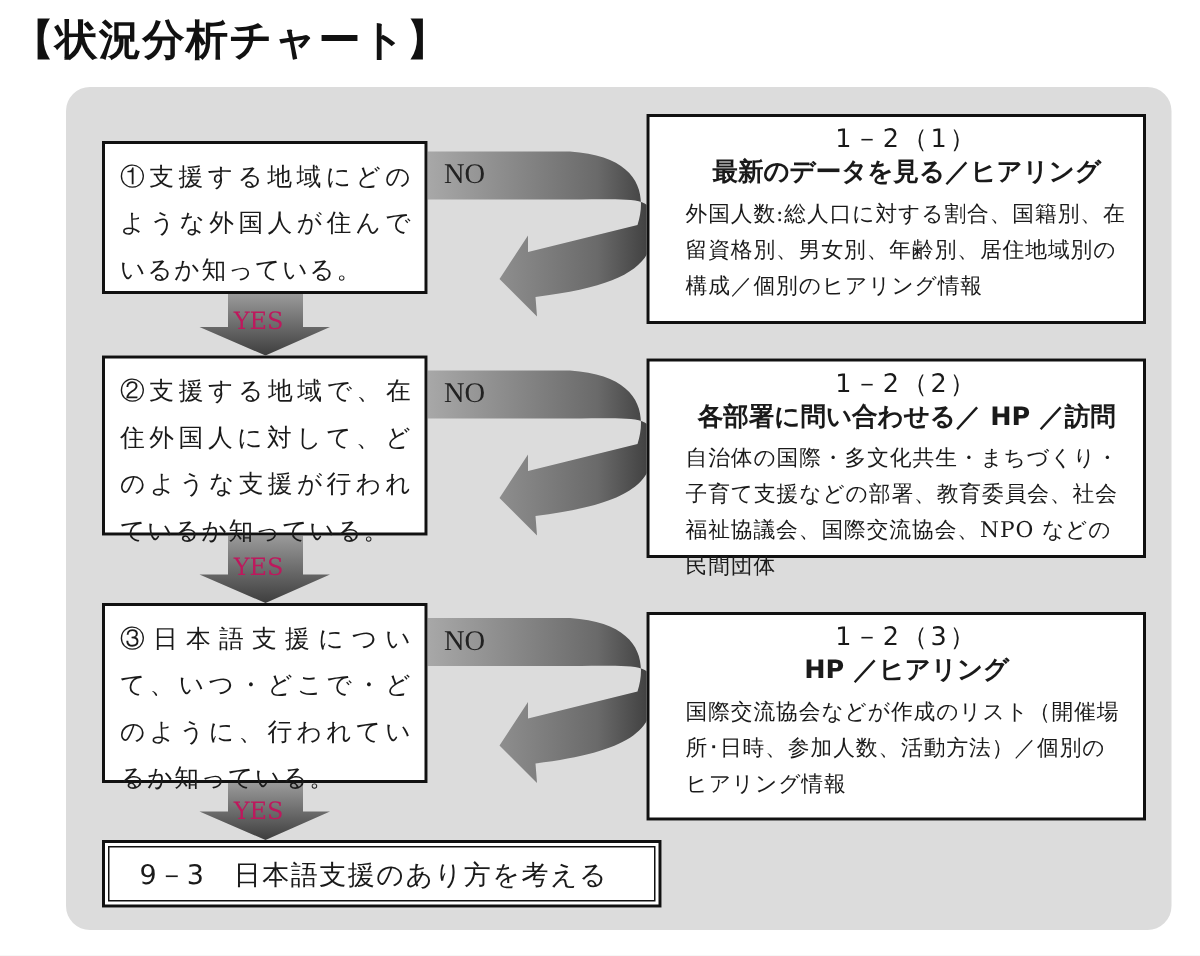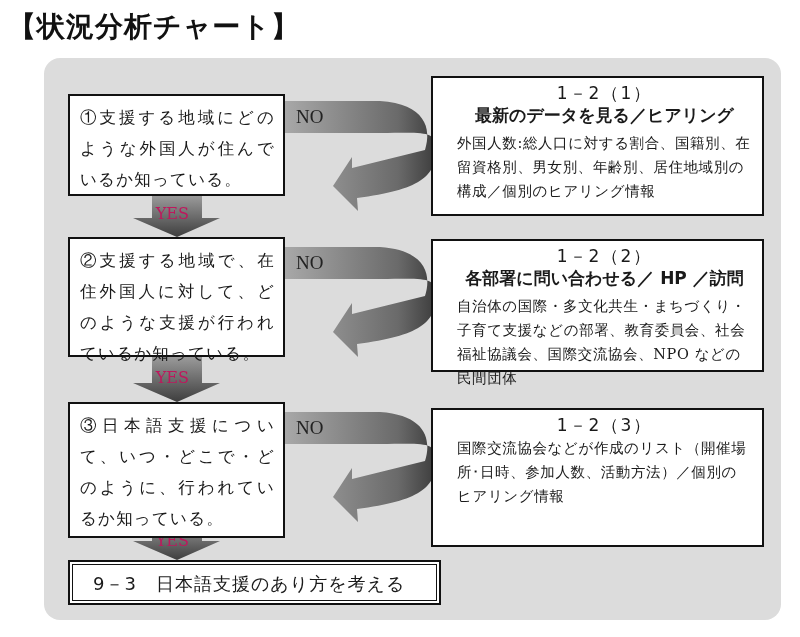--- a/index.html
+++ b/index.html
@@ -78,34 +78,35 @@
 <div class="yes-label" style="left:152px;top:204px;">YES</div>
 <div class="yes-label" style="left:152px;top:368px;">YES</div>
 <div class="yes-label" style="left:152px;top:531px;">YES</div>
 
 <div class="box lbox" style="top:94px;height:102px;">
   <span>①支援する地域にどのような外国人が住んでいるか知っている。</span>
 </div>
 <div class="box lbox" style="top:237px;height:120px;">
   <span>②支援する地域で、在住外国人に対して、どのような支援が行われているか知っている。</span>
 </div>
-<div class="box lbox" style="top:402px;height:136px;">
+<div class="box lbox" style="top:402px;height:120px;">
   <span>③日本語支援について、いつ・どこで・どのように、行われているか知っている。</span>
 </div>
 
 <div class="box rbox" style="top:76px;height:140px;">
   <div class="hd1">1－2（1）</div>
   <div class="hd2">最新のデータを見る／ヒアリング</div>
   <div class="body">外国人数:総人口に対する割合、国籍別、在留資格別、男女別、年齢別、居住地域別の構成／個別のヒアリング情報</div>
 </div>
 <div class="box rbox" style="top:239px;height:133px;">
   <div class="hd1">1－2（2）</div>
   <div class="hd2">各部署に問い合わせる／ HP ／訪問</div>
   <div class="body">自治体の国際・多文化共生・まちづくり・子育て支援などの部署、教育委員会、社会福祉協議会、国際交流協会、NPO などの民間団体</div>
 </div>
 <div class="box rbox" style="top:408px;height:139px;">
   <div class="hd1">1－2（3）</div>
+  <div class="hd2">HP ／ヒアリング</div>
   <div class="body">国際交流協会などが作成のリスト（開催場所･日時、参加人数、活動方法）／個別のヒアリング情報</div>
 </div>
 
 <div class="final">
   <div class="inner">9－3　日本語支援のあり方を考える</div>
 </div>
 
 </body></html>

